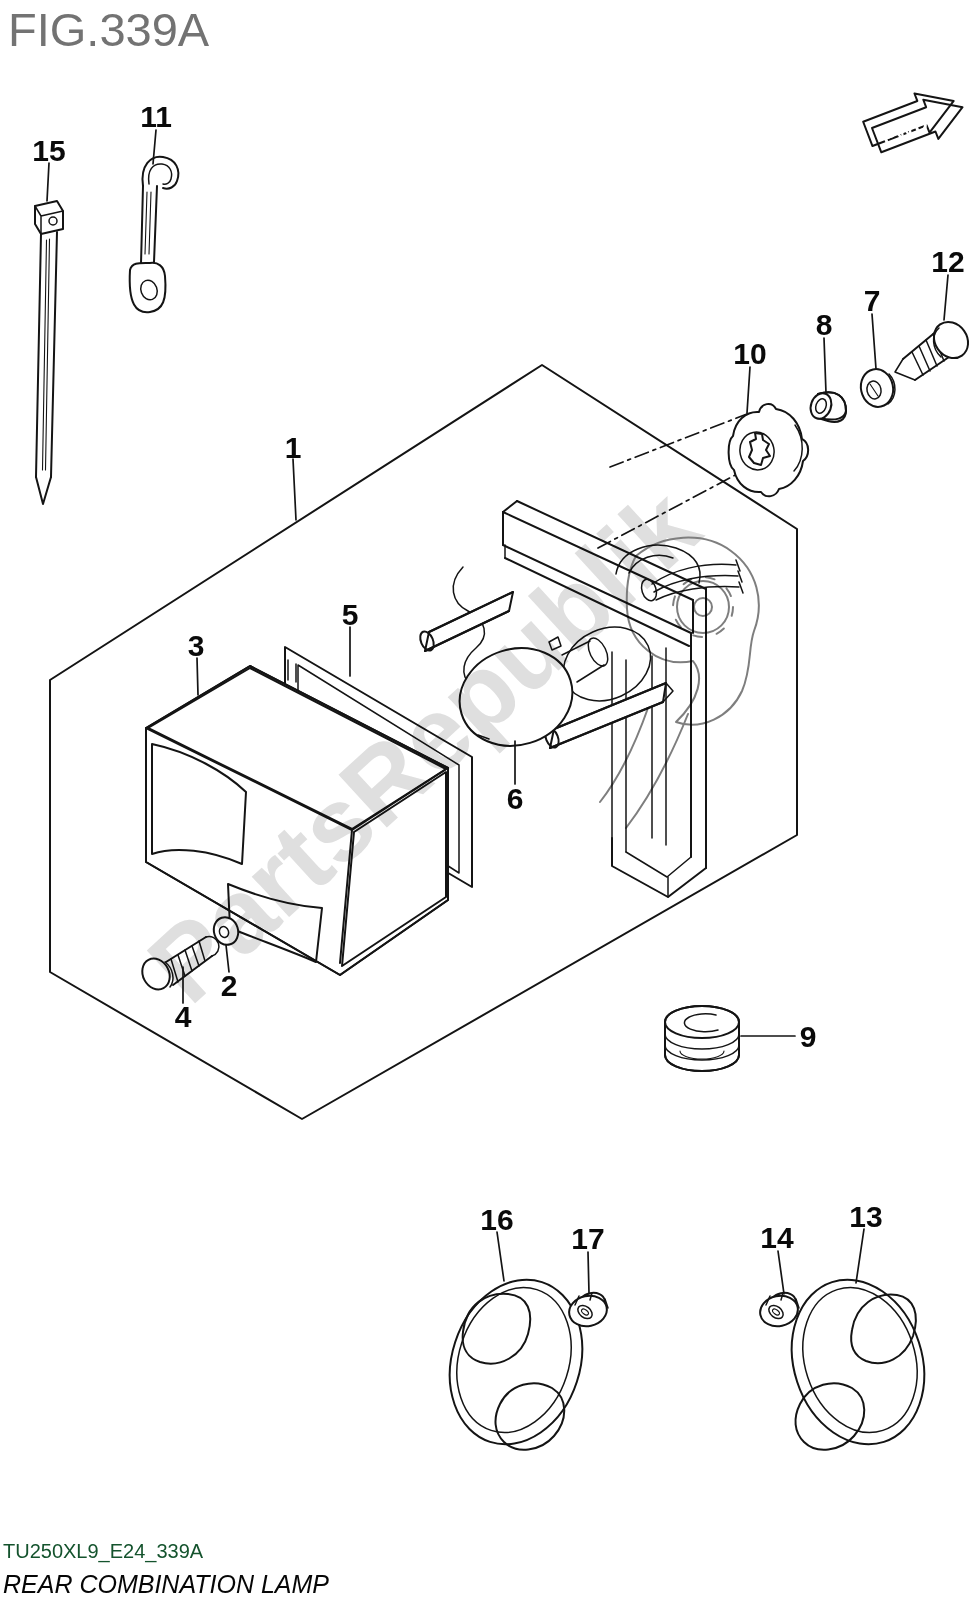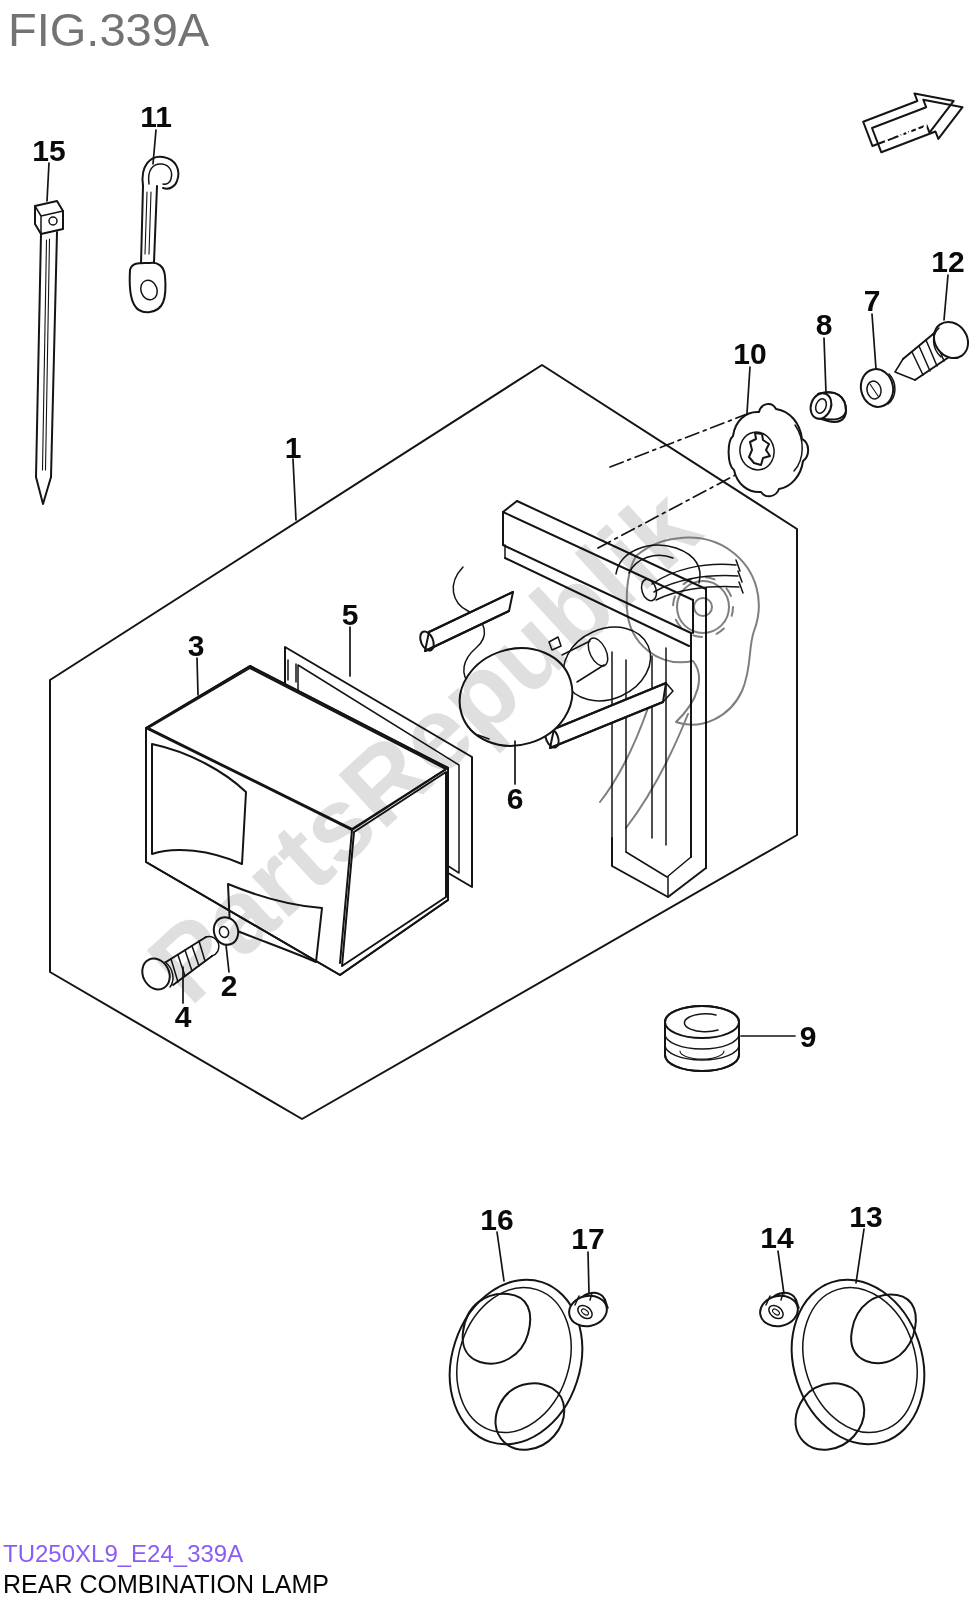--- a/index.html
+++ b/index.html
@@ -15,22 +15,22 @@
   .art .dashdot{stroke-width:1.7;stroke-dasharray:14 5 3 5;}
   .art text{stroke:none;}
   .art text.pn{font-family:"Liberation Sans",sans-serif;font-weight:bold;font-size:30px;
         fill:#0a0a0a;text-anchor:middle;}
   .art text.wm{font-family:"Liberation Sans",sans-serif;font-weight:bold;font-size:104px;
         fill:#c4c4c4;}
   .art text.fwdtxt{font-family:"Liberation Sans",sans-serif;font-weight:bold;font-size:20px;
         fill:#ffffff;letter-spacing:1px;}
   .page-title{position:absolute;left:8px;top:2px;font-size:47px;font-weight:500;
         color:#737373;letter-spacing:0;}
-  .footer-code{position:absolute;left:3px;top:1540px;font-size:24px;color:#8b5cf6;}
-  .footer-name{position:absolute;left:3px;top:1570px;font-size:25px;color:#060606;}
+  .footer-code{position:absolute;left:3px;top:1540px;font-size:20px;color:#14532d;}
+  .footer-name{position:absolute;left:3px;top:1570px;font-size:25px;color:#060606;font-style:italic;}
 </style>
 </head>
 <body>
 
 <div class="page">
 
   <svg class="art" width="977" height="1600" viewBox="0 0 977 1600">
     <defs>
       <pattern id="topHatch" patternUnits="userSpaceOnUse" width="7" height="7" patternTransform="rotate(59)">
         <line x1="0" y1="0" x2="0" y2="7" stroke="#222" stroke-width="1.2"></line>

